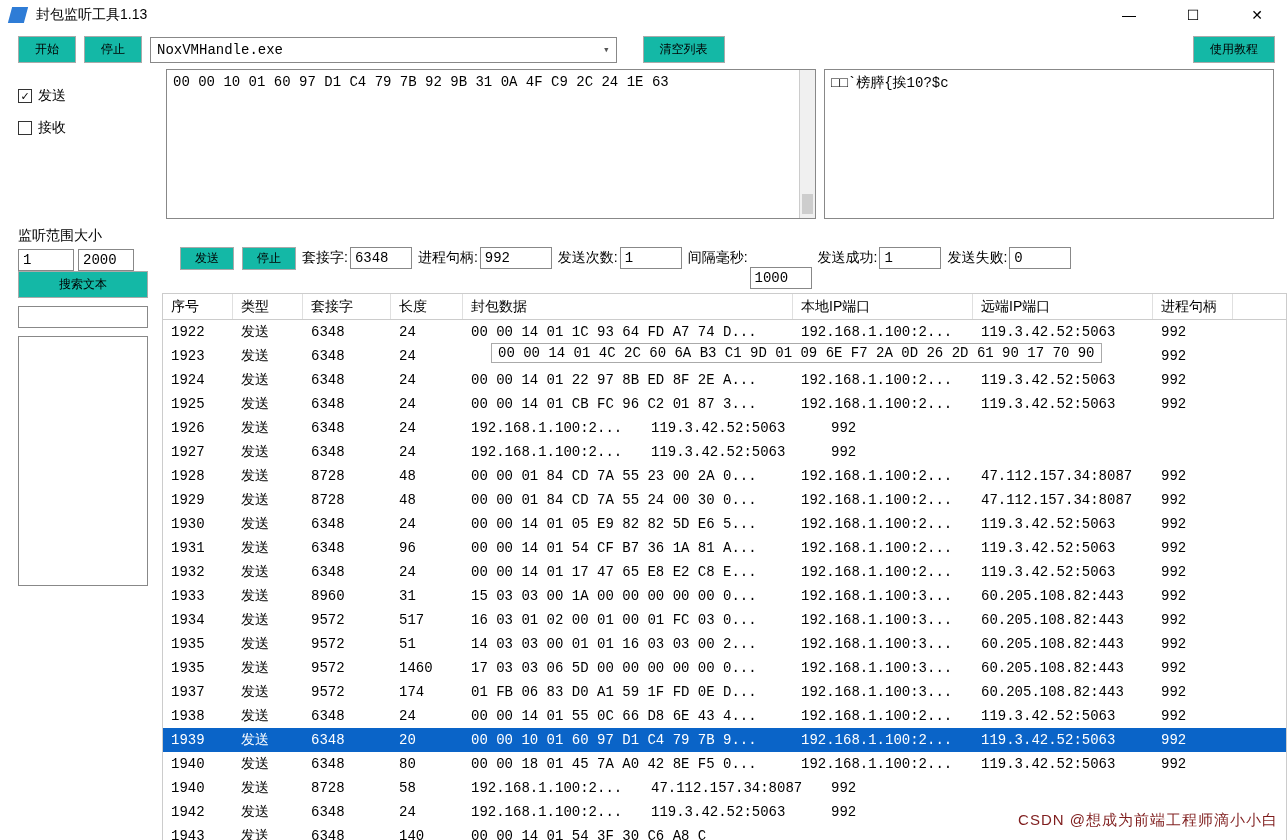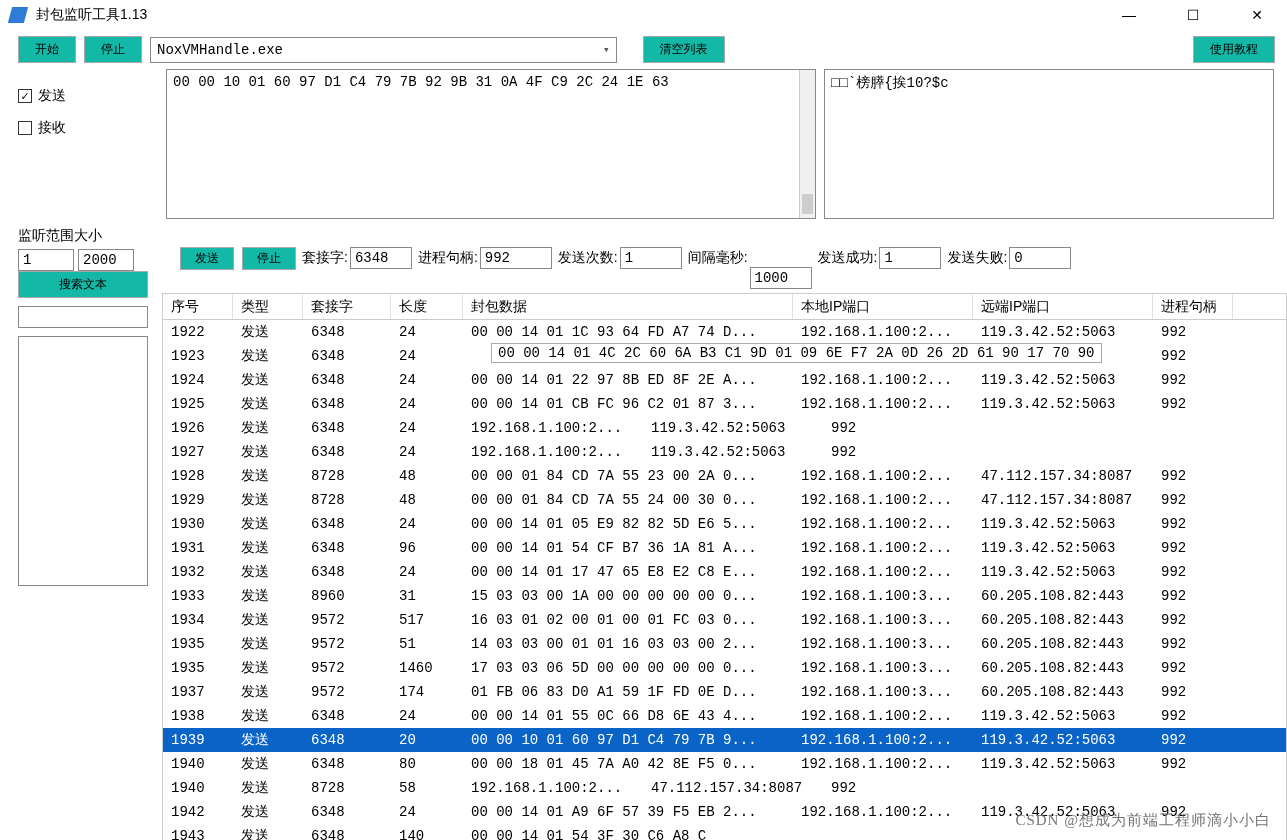--- a/index.html
+++ b/index.html
@@ -34,21 +34,21 @@
 .table-wrap{flex:1;border:1px solid #ccc}
 .table-head{display:flex;background:#fff;border-bottom:1px solid #ccc;height:26px;}
 .th{padding:0 8px;font-size:14px;border-right:1px solid #e0e0e0;height:100%;display:flex;align-items:center}
 .c-seq{width:70px}.c-type{width:70px}.c-sock{width:88px}.c-len{width:72px}.c-data{width:330px}.c-lip{width:180px}.c-rip{width:180px}.c-ph{width:80px}
 .tbody{font-family:"Courier New",monospace;font-size:14px}
 .row{display:flex;height:24px;align-items:center;white-space:nowrap}
 .row .td{padding:0 8px;overflow:hidden;text-overflow:ellipsis}
 .row.sel{background:#0a64c8;color:#ffffff}
 .tooltip-row{position:relative}
 .tooltip{position:absolute;left:328px;top:-1px;background:#fff;border:1px solid #aaa;padding:1px 6px;font-family:"Courier New",monospace;font-size:14px;white-space:nowrap;z-index:5}
-.watermark{position:absolute;right:16px;bottom:10px;color:#737373;font-size:15px;font-family:Liberation Serif, serif;pointer-events:none;letter-spacing:1px}
+.watermark{position:absolute;right:9px;bottom:10px;color:#7f1d1d;font-size:15px;font-family:Liberation Sans, sans-serif;pointer-events:none;letter-spacing:1px}
 </style>
 </head>
 <body>
 
 <div class="titlebar">
   <div class="title-icon"></div>
   <div class="title-text">封包监听工具1.13</div>
   <div class="win-btns">
     <div class="win-btn">—</div>
     <div class="win-btn">☐</div>
@@ -329,21 +329,20 @@
             <div class="td c-len">58</div>
             <div class="td c-lip">192.168.1.100:2...</div>
             <div class="td c-rip">47.112.157.34:8087</div>
             <div class="td c-ph">992</div>
           </div>
           <div class="row">
             <div class="td c-seq">1942</div>
             <div class="td c-type">发送</div>
             <div class="td c-sock">6348</div>
             <div class="td c-len">24</div>
-            <div class="td c-data">00 00 14 01 A9 6F 57 39 F5 EB 2...</div>
             <div class="td c-lip">192.168.1.100:2...</div>
             <div class="td c-rip">119.3.42.52:5063</div>
             <div class="td c-ph">992</div>
           </div>
           <div class="row">
             <div class="td c-seq">1943</div>
             <div class="td c-type">发送</div>
             <div class="td c-sock">6348</div>
             <div class="td c-len">140</div>
             <div class="td c-data">00 00 14 01 54 3F 30 C6 A8 C</div>

